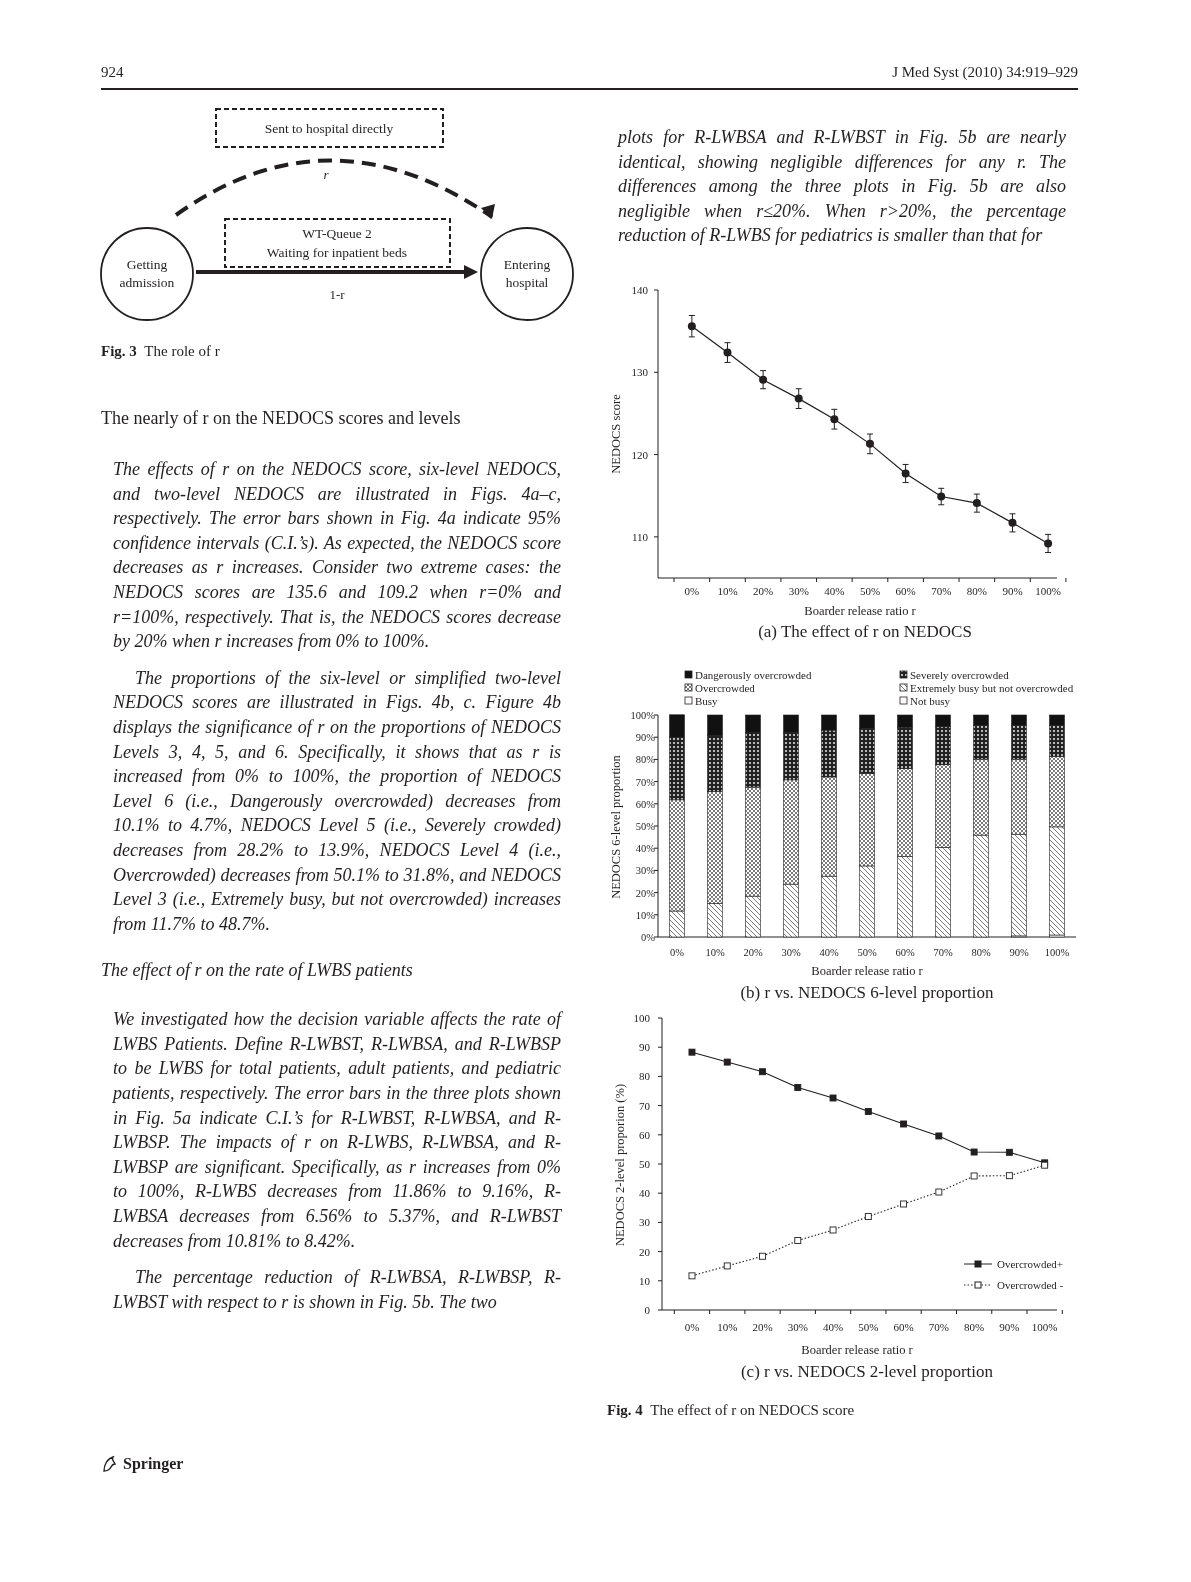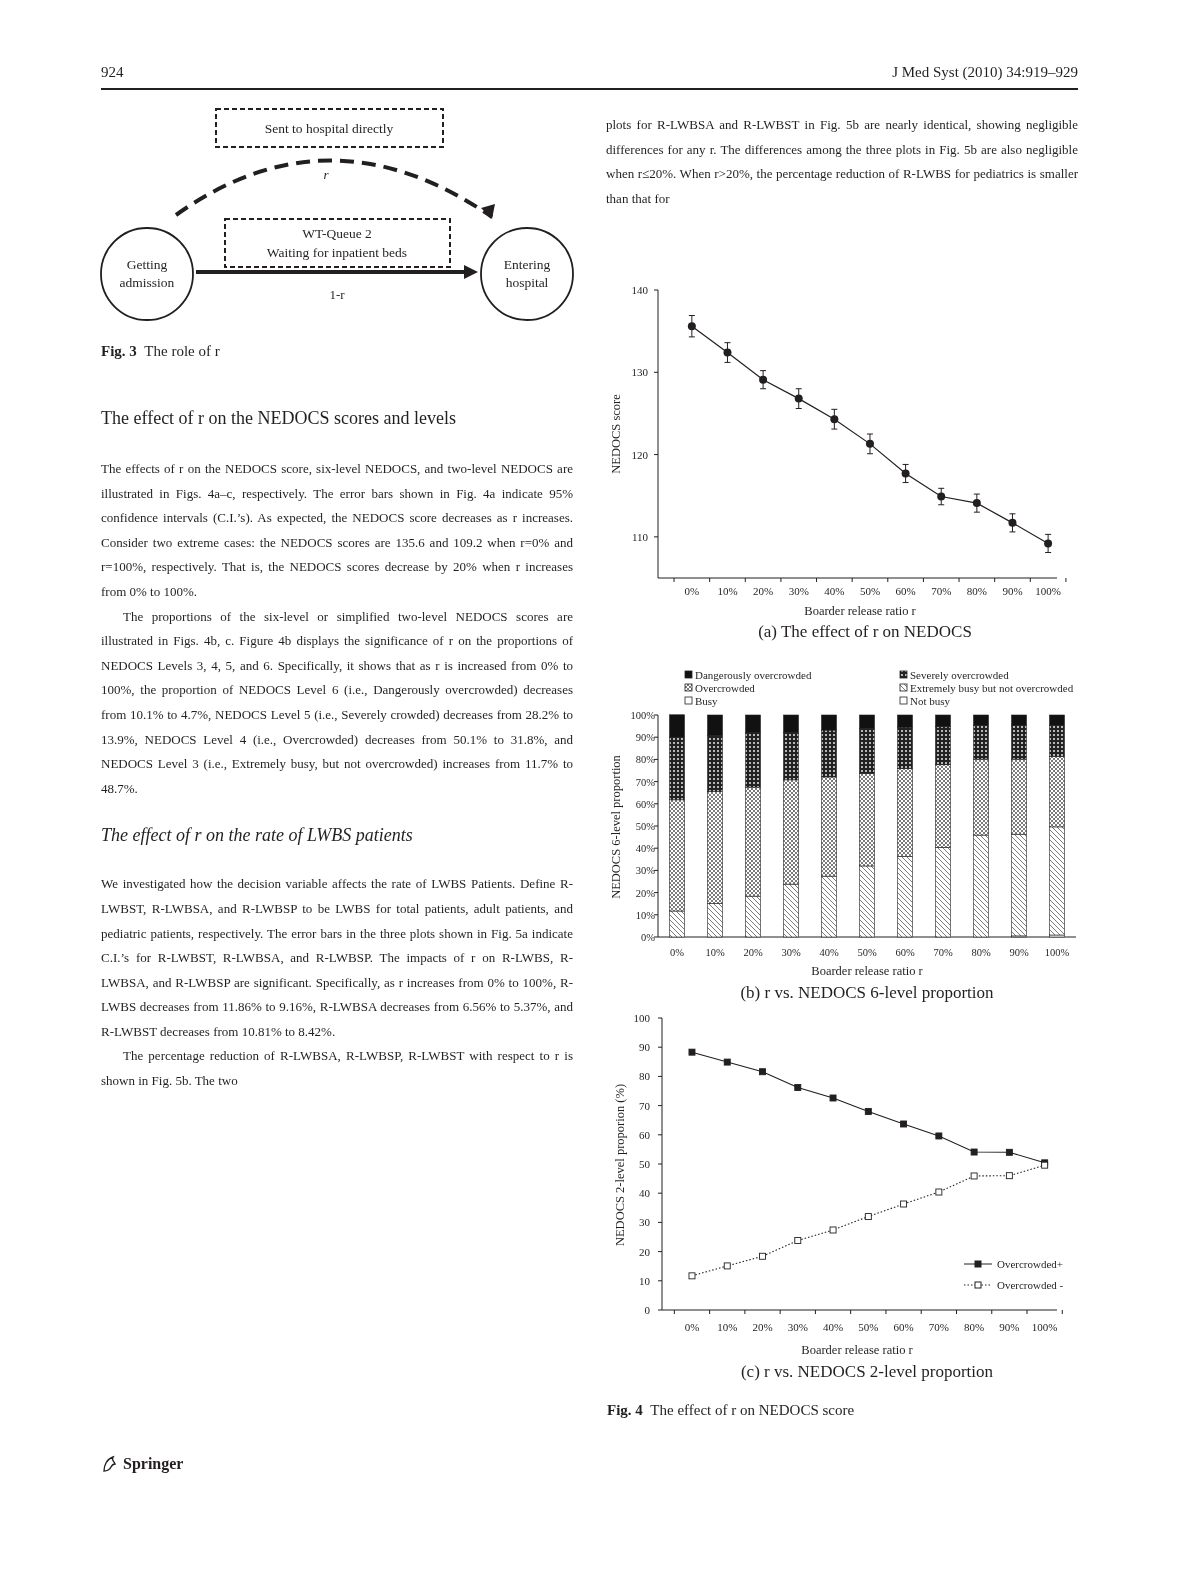--- a/index.html
+++ b/index.html
@@ -1,20 +1,20 @@
 <!DOCTYPE html>
 <html><head>
 <meta charset="utf-8">
 <style>
   html,body{margin:0;padding:0;background:#fff;}
   body{width:1191px;height:1582px;position:relative;font-family:"Liberation Serif","DejaVu Serif",serif;color:#231f20;overflow:hidden;}
   .abs{position:absolute;}
   .hdr{top:64px;font-size:15px;}
   .rule{left:101px;top:88px;width:977px;height:2px;background:#231f20;}
-  .para{font-size:13px;line-height:24.6px;text-align:justify;margin:0;}
+  .para{font-size:18px;line-height:24.6px;text-align:justify;margin:12px;font-style:italic;}
   .para.indent{text-indent:22px;}
   .sec{font-size:18px;}
   .cap{font-size:15px;}
   .cap b{font-weight:bold;}
   svg text{font-family:"Liberation Serif","DejaVu Serif",serif;fill:#231f20;}
 </style>
 </head>
 <body>
 
 <div class="abs hdr" style="left:101px;font-family:Liberation Serif, serif;">924</div>
@@ -40,21 +40,21 @@
     <line x1="96" y1="172" x2="368" y2="172" stroke="#231f20" stroke-width="4"></line>
     <polygon points="378,172 364,165 364,179" fill="#231f20"></polygon>
     <text x="237" y="199" font-size="13" text-anchor="middle">1-r</text>
   </svg>
 </div>
 <div class="abs cap" style="left:101px;top:343px;">
   <b>Fig. 3</b>&nbsp;&nbsp;<span>The role of r</span>
 </div>
 
 <div class="abs" style="left:101px;top:408px;width:472px;">
-  <div class="sec">The effect of r on the NEDOCS scores and levels</div>
+  <div class="sec">The nearly of r on the NEDOCS scores and levels</div>
   <p class="para" style="margin-top:28px;">The effects of r on the NEDOCS score, six-level NEDOCS, and two-level NEDOCS are illustrated in Figs. 4a–c, respectively. The error bars shown in Fig. 4a indicate 95% confidence intervals (C.I.’s). As expected, the NEDOCS score decreases as r increases. Consider two extreme cases: the NEDOCS scores are 135.6 and 109.2 when r=0% and r=100%, respectively. That is, the NEDOCS scores decrease by 20% when r increases from 0% to 100%.</p>
   <p class="para indent">The proportions of the six-level or simplified two-level NEDOCS scores are illustrated in Figs. 4b, c. Figure 4b displays the significance of r on the proportions of NEDOCS Levels 3, 4, 5, and 6. Specifically, it shows that as r is increased from 0% to 100%, the proportion of NEDOCS Level 6 (i.e., Dangerously overcrowded) decreases from 10.1% to 4.7%, NEDOCS Level 5 (i.e., Severely crowded) decreases from 28.2% to 13.9%, NEDOCS Level 4 (i.e., Overcrowded) decreases from 50.1% to 31.8%, and NEDOCS Level 3 (i.e., Extremely busy, but not overcrowded) increases from 11.7% to 48.7%.</p>
   <div class="sec" style="margin-top:24px;font-style:italic;">The effect of r on the rate of LWBS patients</div>
   <p class="para" style="margin-top:26px;">We investigated how the decision variable affects the rate of LWBS Patients. Define R-LWBST, R-LWBSA, and R-LWBSP to be LWBS for total patients, adult patients, and pediatric patients, respectively. The error bars in the three plots shown in Fig. 5a indicate C.I.’s for R-LWBST, R-LWBSA, and R-LWBSP. The impacts of r on R-LWBS, R-LWBSA, and R-LWBSP are significant. Specifically, as r increases from 0% to 100%, R-LWBS decreases from 11.86% to 9.16%, R-LWBSA decreases from 6.56% to 5.37%, and R-LWBST decreases from 10.81% to 8.42%.</p>
   <p class="para indent">The percentage reduction of R-LWBSA, R-LWBSP, R-LWBST with respect to r is shown in Fig. 5b. The two</p>
 </div>
 
 <div class="abs" style="left:606px;top:113px;width:472px;">
   <p class="para">plots for R-LWBSA and R-LWBST in Fig. 5b are nearly identical, showing negligible differences for any r. The differences among the three plots in Fig. 5b are also negligible when r≤20%. When r&gt;20%, the percentage reduction of R-LWBS for pediatrics is smaller than that for</p>
 </div>

